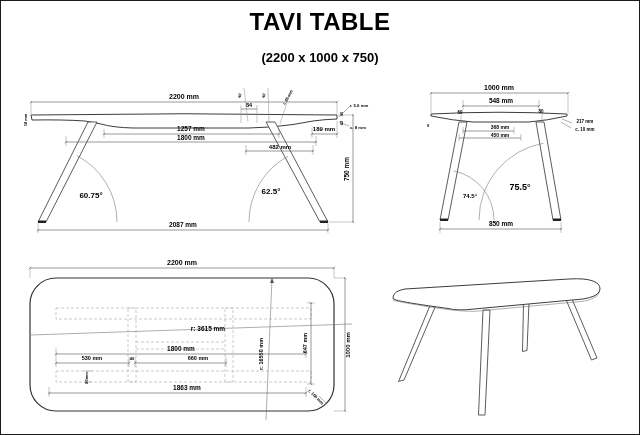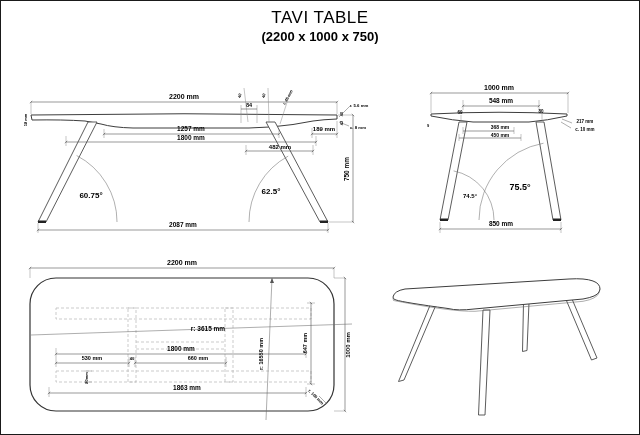--- a/index.html
+++ b/index.html
@@ -2,22 +2,22 @@
 <html><head>
 <meta charset="utf-8">
 <style>
   html,body{margin:0;padding:0;background:#fff;}
   .sheet{
     position:relative;width:640px;height:435px;background:#fff;
     border:1.5px solid #1a1a1a;box-sizing:border-box;overflow:hidden;
     font-family:"Liberation Sans",sans-serif;color:#000;
   }
   .title-block{position:absolute;top:8px;left:0;width:100%;text-align:center;line-height:1.1;}
-  .title-block h1{margin:0;font-size:17px;font-weight:normal;letter-spacing:.5px;}
-  .title-block .subtitle{font-size:13px;font-weight:bold;margin-top:2px;}
+  .title-block h1{margin:0;font-size:24px;font-weight:bold;letter-spacing:.5px;}
+  .title-block .subtitle{font-size:13px;font-weight:bold;margin-top:16px;}
   svg.view{position:absolute;overflow:visible;}
   svg.front{left:0;top:75px;}
   svg.side{left:400px;top:75px;}
   svg.top{left:0;top:250px;}
   svg.persp{left:370px;top:265px;}
   .part{stroke:#3d3d3d;stroke-width:1;fill:#fff;stroke-linejoin:round;}
   .part2{stroke:#4a4a4a;stroke-width:.9;fill:#fff;stroke-linejoin:round;}
   .foot{fill:#222;stroke:none;}
   .dim{stroke:#555;stroke-width:.6;fill:none;}
   .ext{stroke:#8a8a8a;stroke-width:.5;fill:none;}

